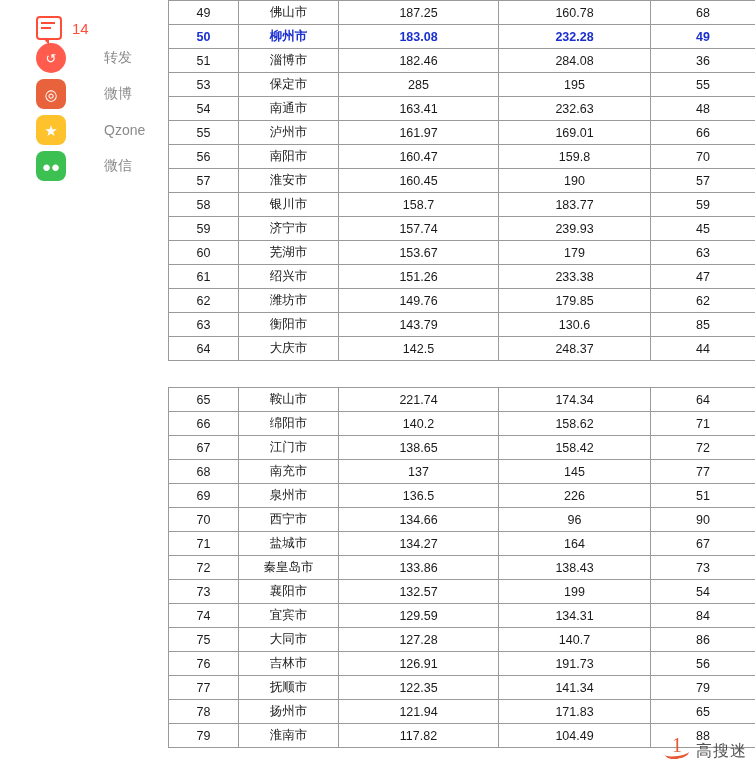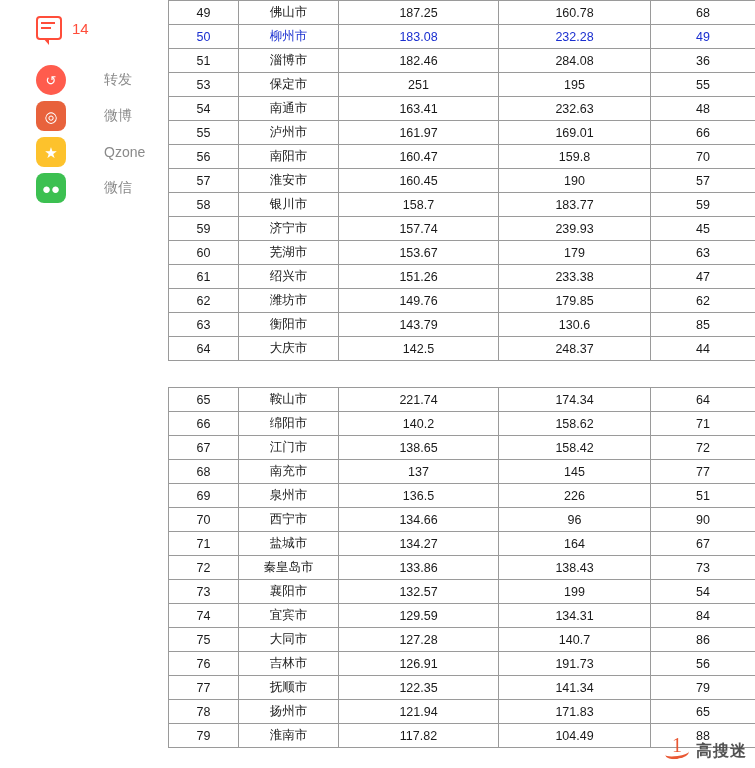--- a/index.html
+++ b/index.html
@@ -27,21 +27,20 @@
     width: 168px;
     height: 768px;
     background: #ffffff;
     padding-top: 16px;
   }
   .share-top {
     display: flex;
     align-items: center;
     gap: 10px;
     padding-left: 36px;
-    margin-bottom: 22px;
   }
   .comment-icon {
     width: 26px;
     height: 24px;
     position: relative;
   }
   .comment-icon .bubble {
     position: absolute;
     inset: 0;
     border: 2px solid #ff4d3a;
@@ -127,21 +126,21 @@
     border: 1px solid #9a9a9a;
     height: 24px;
     text-align: center;
     vertical-align: middle;
     padding: 0 2px;
     white-space: nowrap;
     overflow: hidden;
   }
   tr.highlight td {
     color: #1a2fd0;
-    font-weight: normal;
+    font-weight: bold;
   }
 
   
   #watermark {
     position: absolute;
     right: 8px;
     bottom: 6px;
     display: flex;
     align-items: flex-end;
     gap: 5px;
@@ -168,21 +167,20 @@
     height: 12px;
     border-bottom: 3px solid #e8502a;
     border-radius: 0 0 50% 50%;
     transform: rotate(-8deg);
   }
   #watermark .wm-text {
     font-size: 16px;
     color: #4a4a4a;
     font-family: "Liberation Serif", serif;
     letter-spacing: 1px;
-    font-weight: bold;
   }
 </style>
 </head>
 <body>
 
 <div id="page">
 
   <div id="share-rail">
 
     <div class="share-top">
@@ -252,21 +250,21 @@
           <tr>
             <td>51</td>
             <td>淄博市</td>
             <td>182.46</td>
             <td>284.08</td>
             <td>36</td>
           </tr>
           <tr>
             <td>53</td>
             <td>保定市</td>
-            <td>251</td>
+            <td>285</td>
             <td>195</td>
             <td>55</td>
           </tr>
           <tr>
             <td>54</td>
             <td>南通市</td>
             <td>163.41</td>
             <td>232.63</td>
             <td>48</td>
           </tr>

